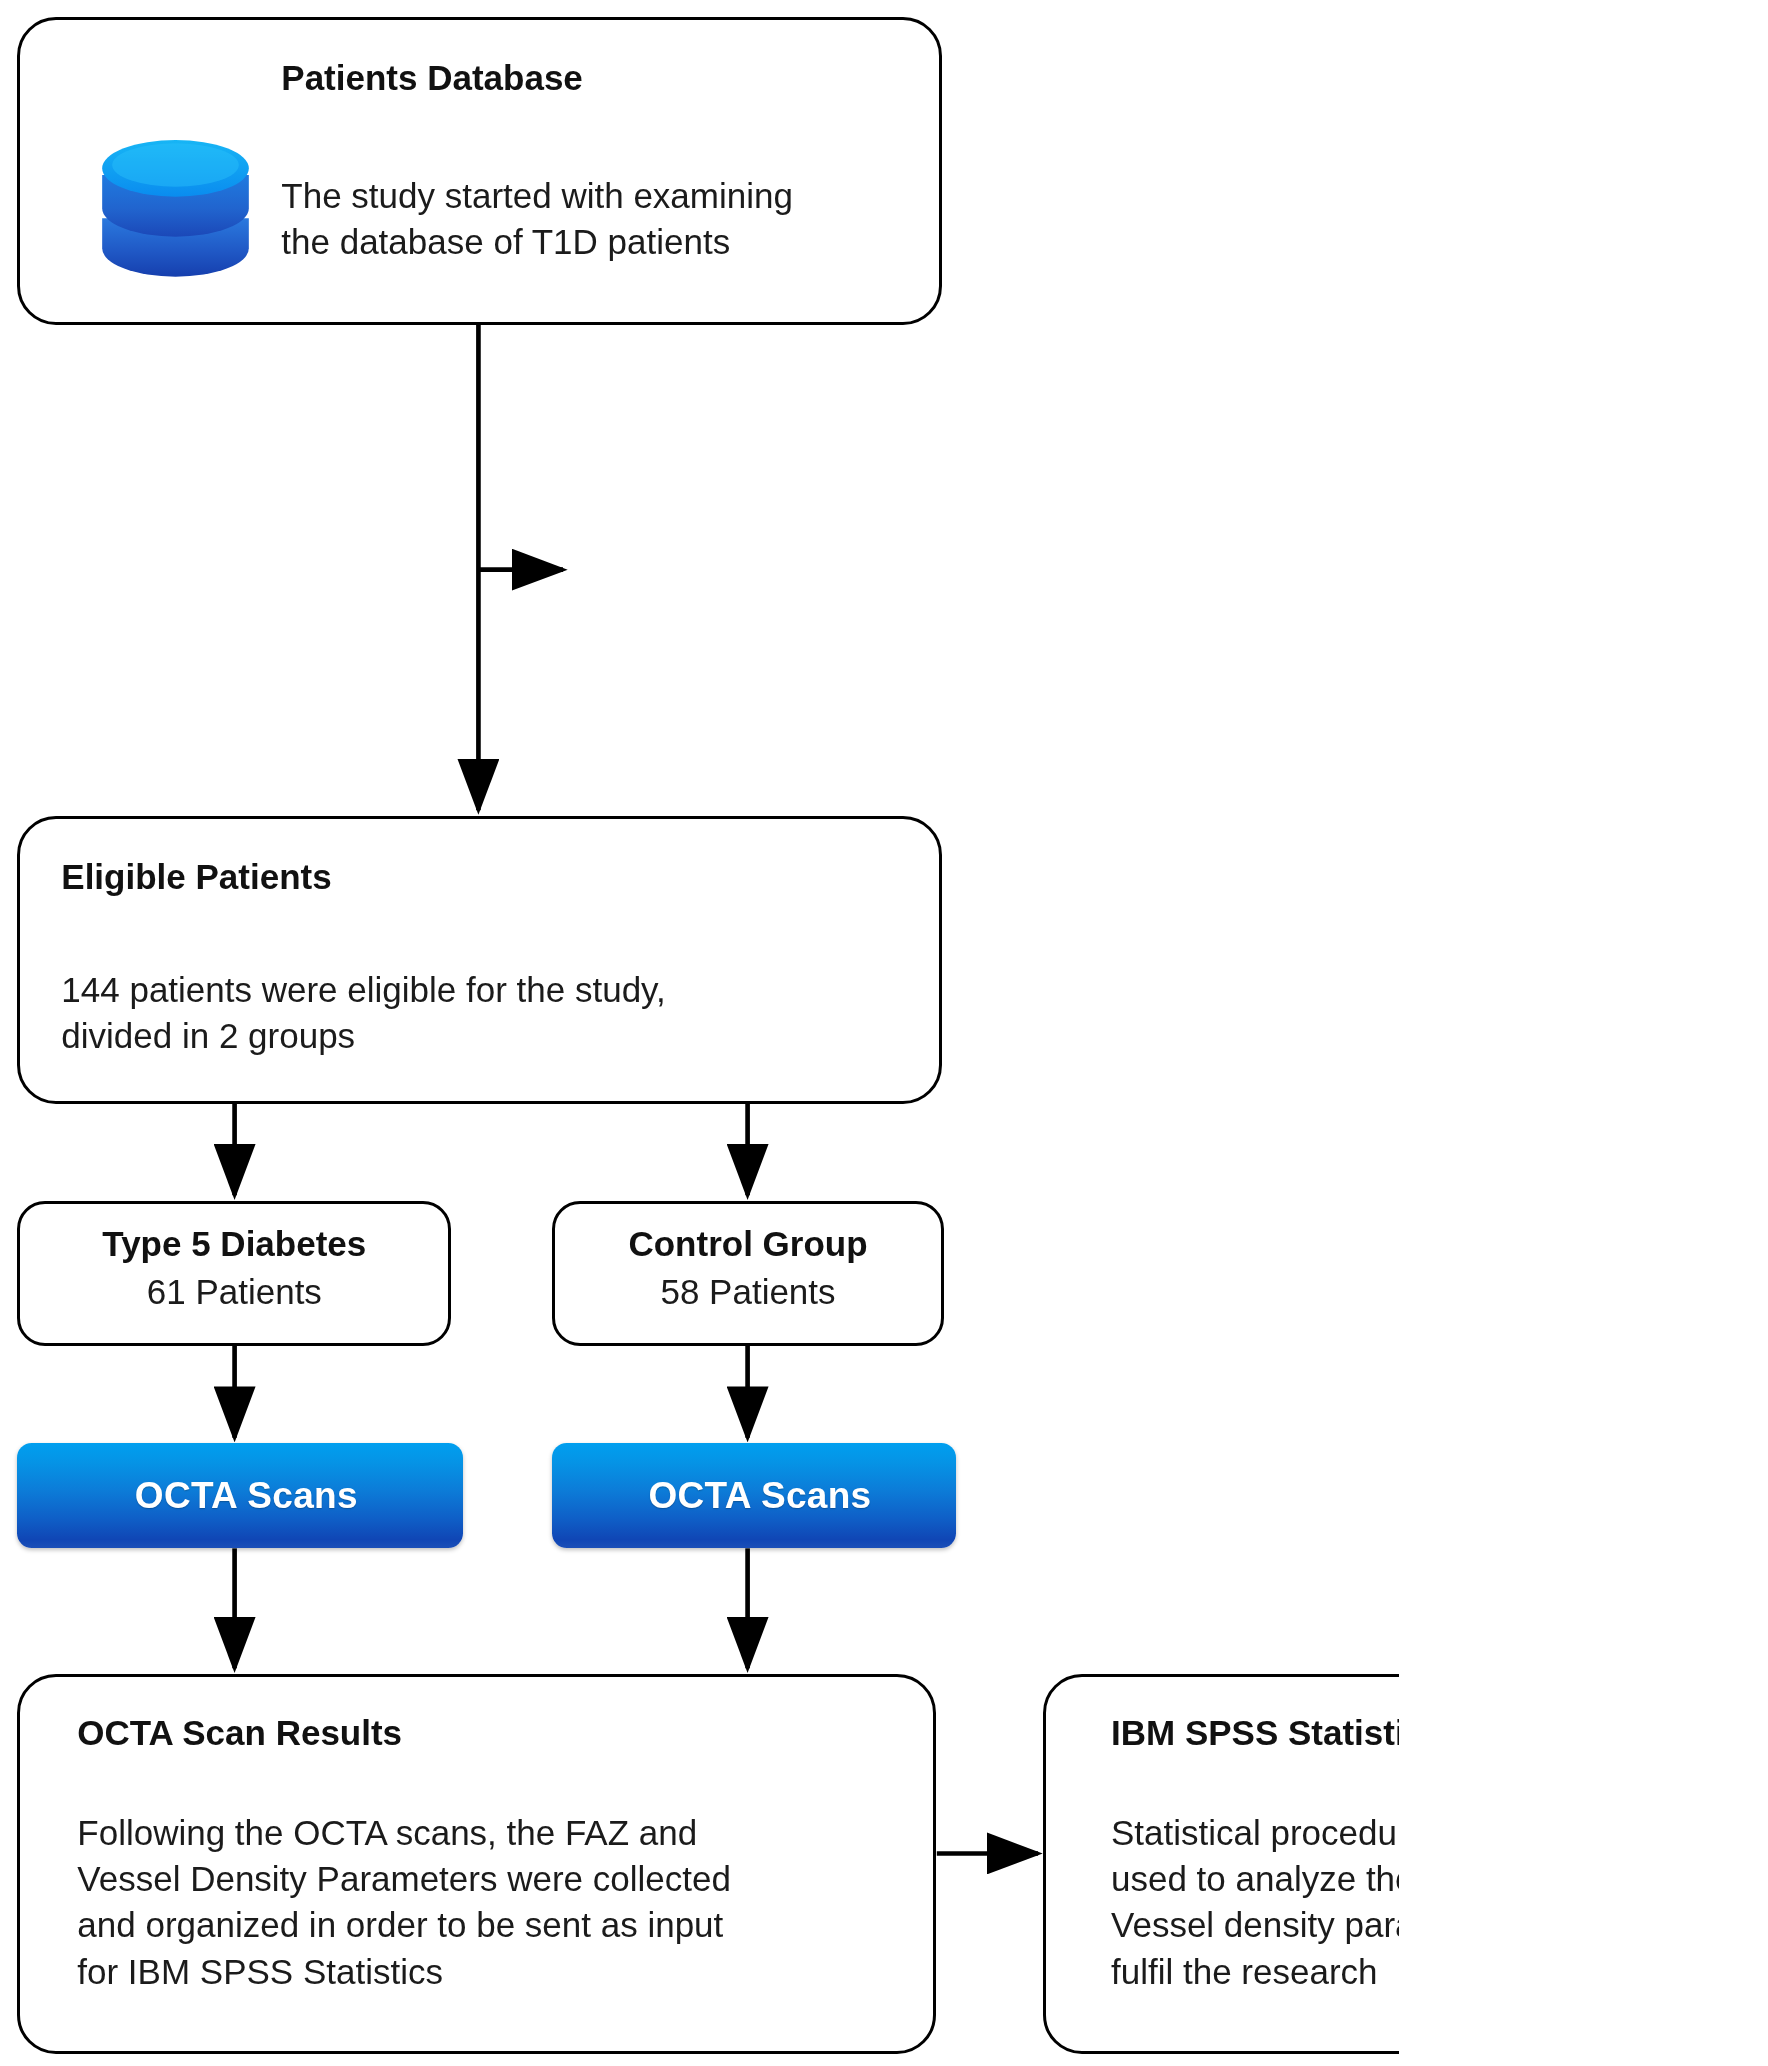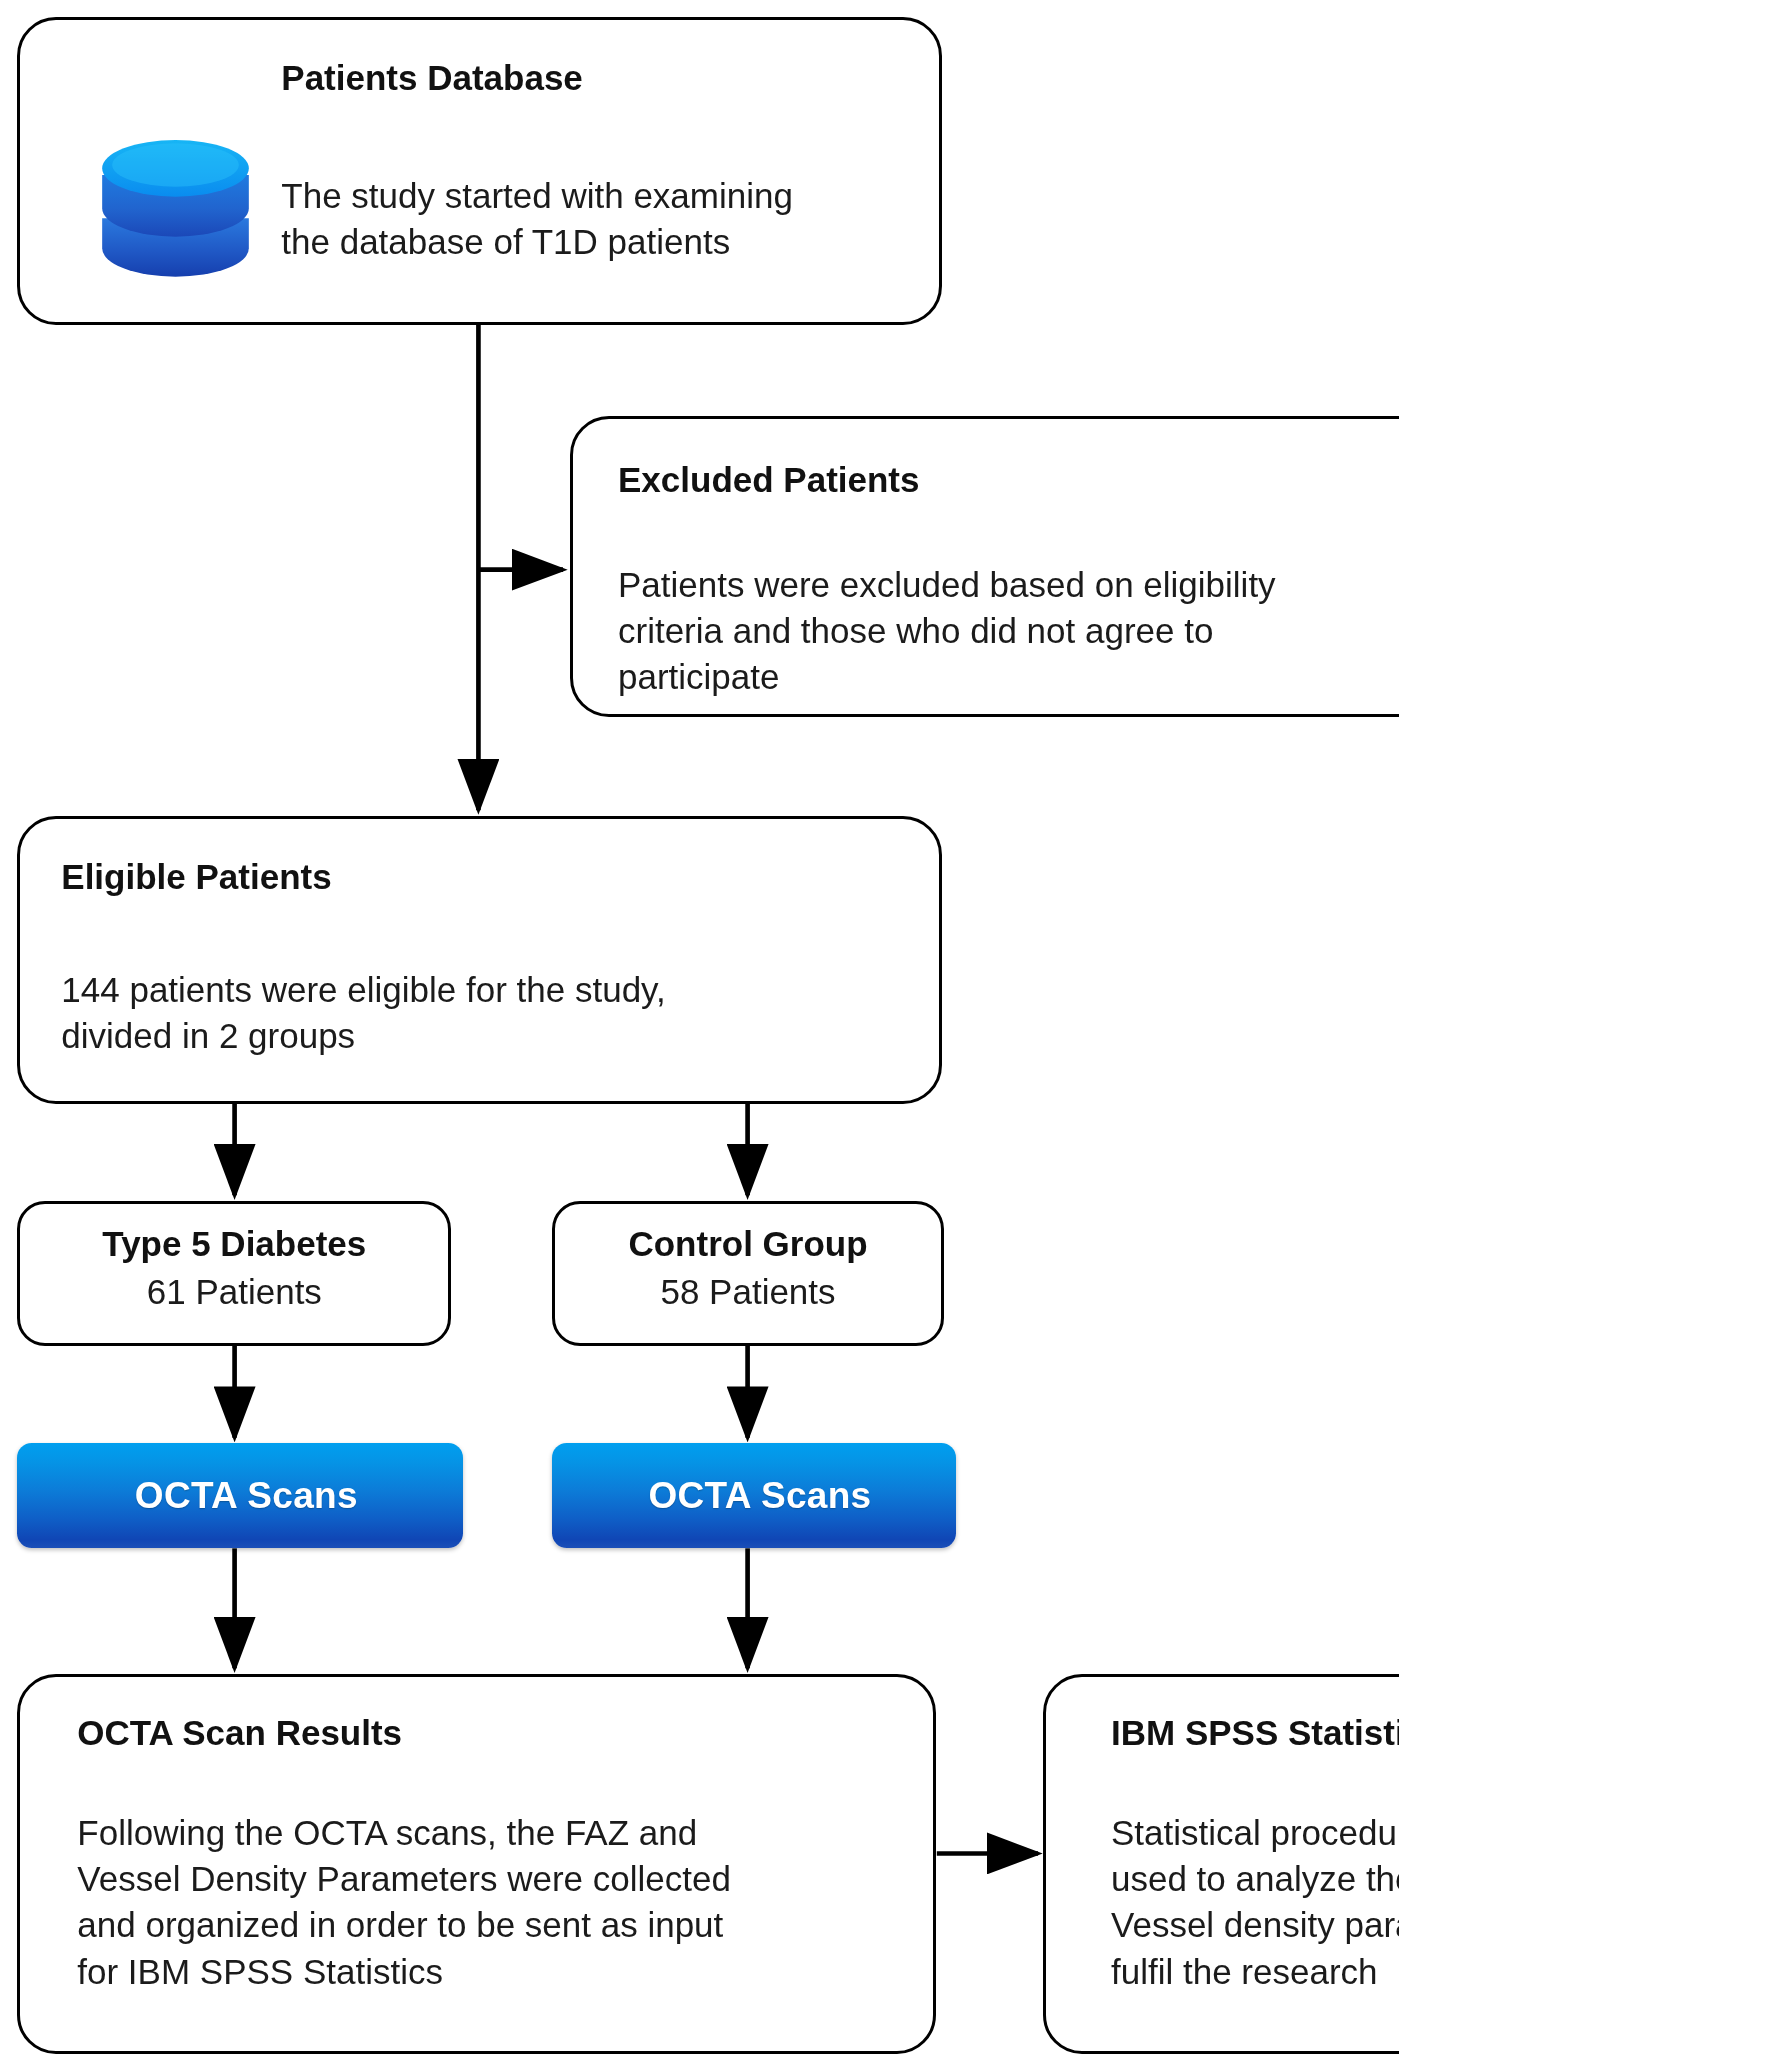--- a/index.html
+++ b/index.html
@@ -251,26 +251,20 @@
 
       <ellipse cx="50" cy="26" rx="44" ry="17" fill="url(#dbTop)"></ellipse>
       <ellipse cx="50" cy="24" rx="38" ry="13" fill="#2BC0FA" opacity="0.45"></ellipse>
     </svg>
 
     <div class="node-title">Patients Database</div>
     <div class="node-body">The study started with examining
 the database of T1D patients</div>
   </div>
 
-  <div class="node" id="node-excluded-patients">
-    <div class="node-title">Excluded Patients</div>
-    <div class="node-body">Patients were excluded based on eligibility
-criteria and those who did not agree to
-participate</div>
-  </div>
 
   <div class="node" id="node-eligible-patients">
     <div class="node-title">Eligible Patients</div>
     <div class="node-body">144 patients were eligible for the study,
 divided in 2 groups</div>
   </div>
 
   <div class="node group-node" id="node-type1">
     <div class="group-inner">
       <div class="node-title">Type 5 Diabetes</div>

